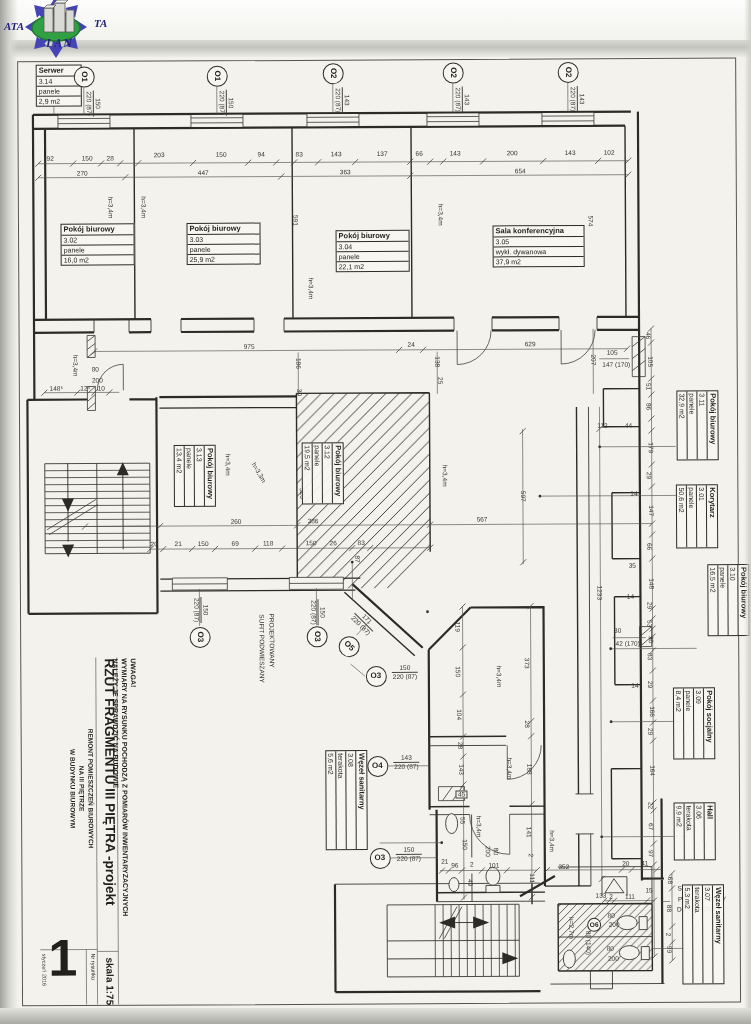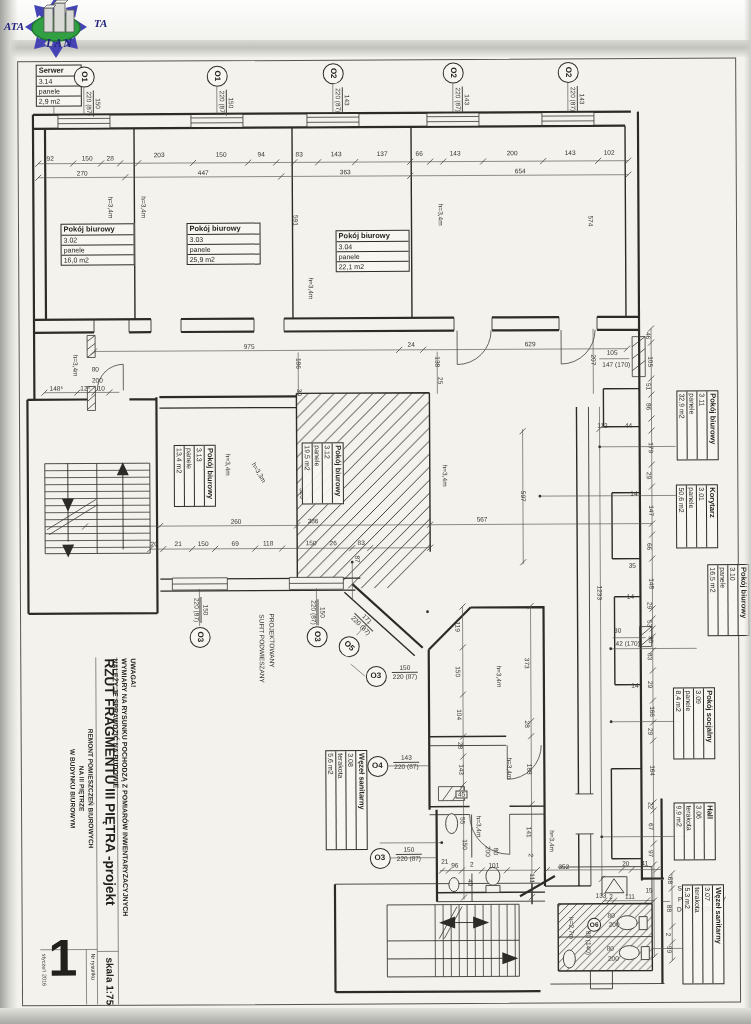--- a/index.html
+++ b/index.html
@@ -660,20 +660,26 @@
         <div class="rrow">3.03</div>
         <div class="rrow">panele</div>
         <div class="rrow">25,9 m2</div>
       </div>
         <div class="room" style="left: 337px; top: 230px; width: 74px;">
         <div class="rname">Pokój biurowy</div>
         <div class="rrow">3.04</div>
         <div class="rrow">panele</div>
         <div class="rrow">22,1 m2</div>
       </div>
+        <div class="room" style="left: 494px; top: 226px; width: 92px;">
+        <div class="rname">Sala konferencyjna</div>
+        <div class="rrow">3.05</div>
+        <div class="rrow">wykł. dywanowa</div>
+        <div class="rrow">37,9 m2</div>
+      </div>
         <div class="room" style="left: 216px; top: 444px; width: 62px; transform: rotate(90deg);">
         <div class="rname">Pokój biurowy</div>
         <div class="rrow">3.13</div>
         <div class="rrow">panele</div>
         <div class="rrow">13,4 m2</div>
       </div>
         <div class="room" style="left: 344px; top: 442px; width: 62px; transform: rotate(90deg);">
         <div class="rname">Pokój biurowy</div>
         <div class="rrow">3.12</div>
         <div class="rrow">panele</div>

